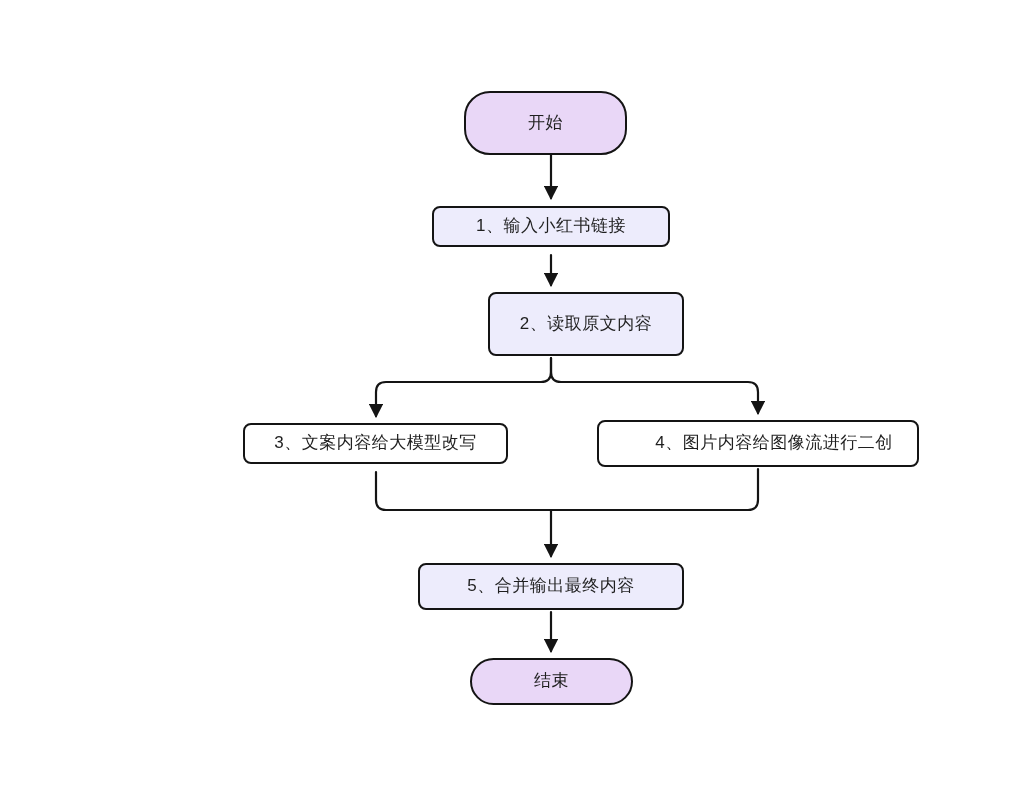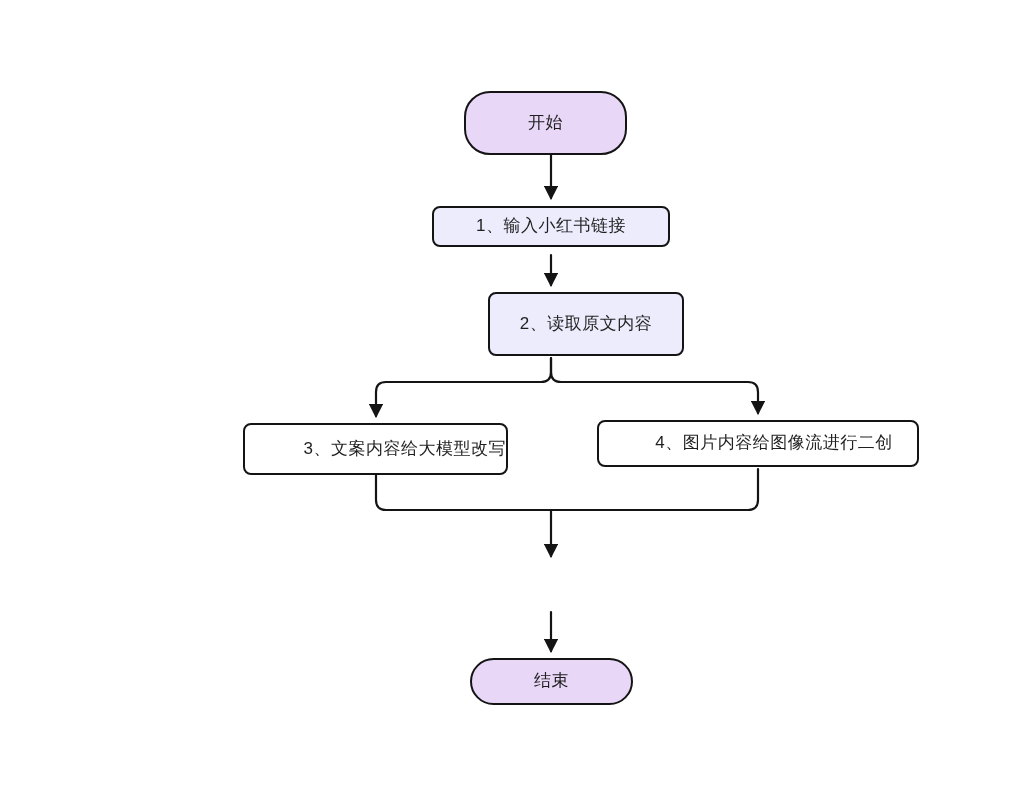--- a/index.html
+++ b/index.html
@@ -31,21 +31,21 @@
     white-space:nowrap;
   }
   .node.terminal{border-radius:26px;background:var(--terminal-fill);}
   .node.process{background:var(--process-fill);}
   .node.branch{background:var(--branch-fill);}
 
   
   #n-start{left:464px;top:91px;width:163px;height:64px;}
   #n-step1{left:432px;top:206px;width:238px;height:41px;text-align:right;}
   #n-step2{left:453px;top:292px;width:196px;height:64px;margin-left:35px;}
-  #n-step3{left:243px;top:423px;width:265px;height:52px;justify-content:flex-end;}
+  #n-step3{left:243px;top:423px;width:265px;height:41px;}
   #n-step4{left:597px;top:420px;width:322px;height:47px;padding-left:32px;}
   #n-step5{left:418px;top:563px;width:266px;height:47px;}
   #n-end{left:470px;top:658px;width:163px;height:47px;font-family:Liberation Serif, serif;}
 </style>
 </head>
 <body>
 
 <div class="canvas">
 
   <svg class="connectors" viewBox="0 0 1024 787" xmlns="http://www.w3.org/2000/svg">
@@ -79,18 +79,21 @@
   </div>
 
   <div class="node branch" id="n-step3">
     <span>3、文案内容给大模型改写</span>
   </div>
 
   <div class="node branch" id="n-step4">
     <span>4、图片内容给图像流进行二创</span>
   </div>
 
+  <div class="node process" id="n-step5">
+    <span>5、合并输出最终内容</span>
+  </div>
 
   <div class="node terminal" id="n-end">
     <span>结束</span>
   </div>
 
 </div>
 
 </body></html>

